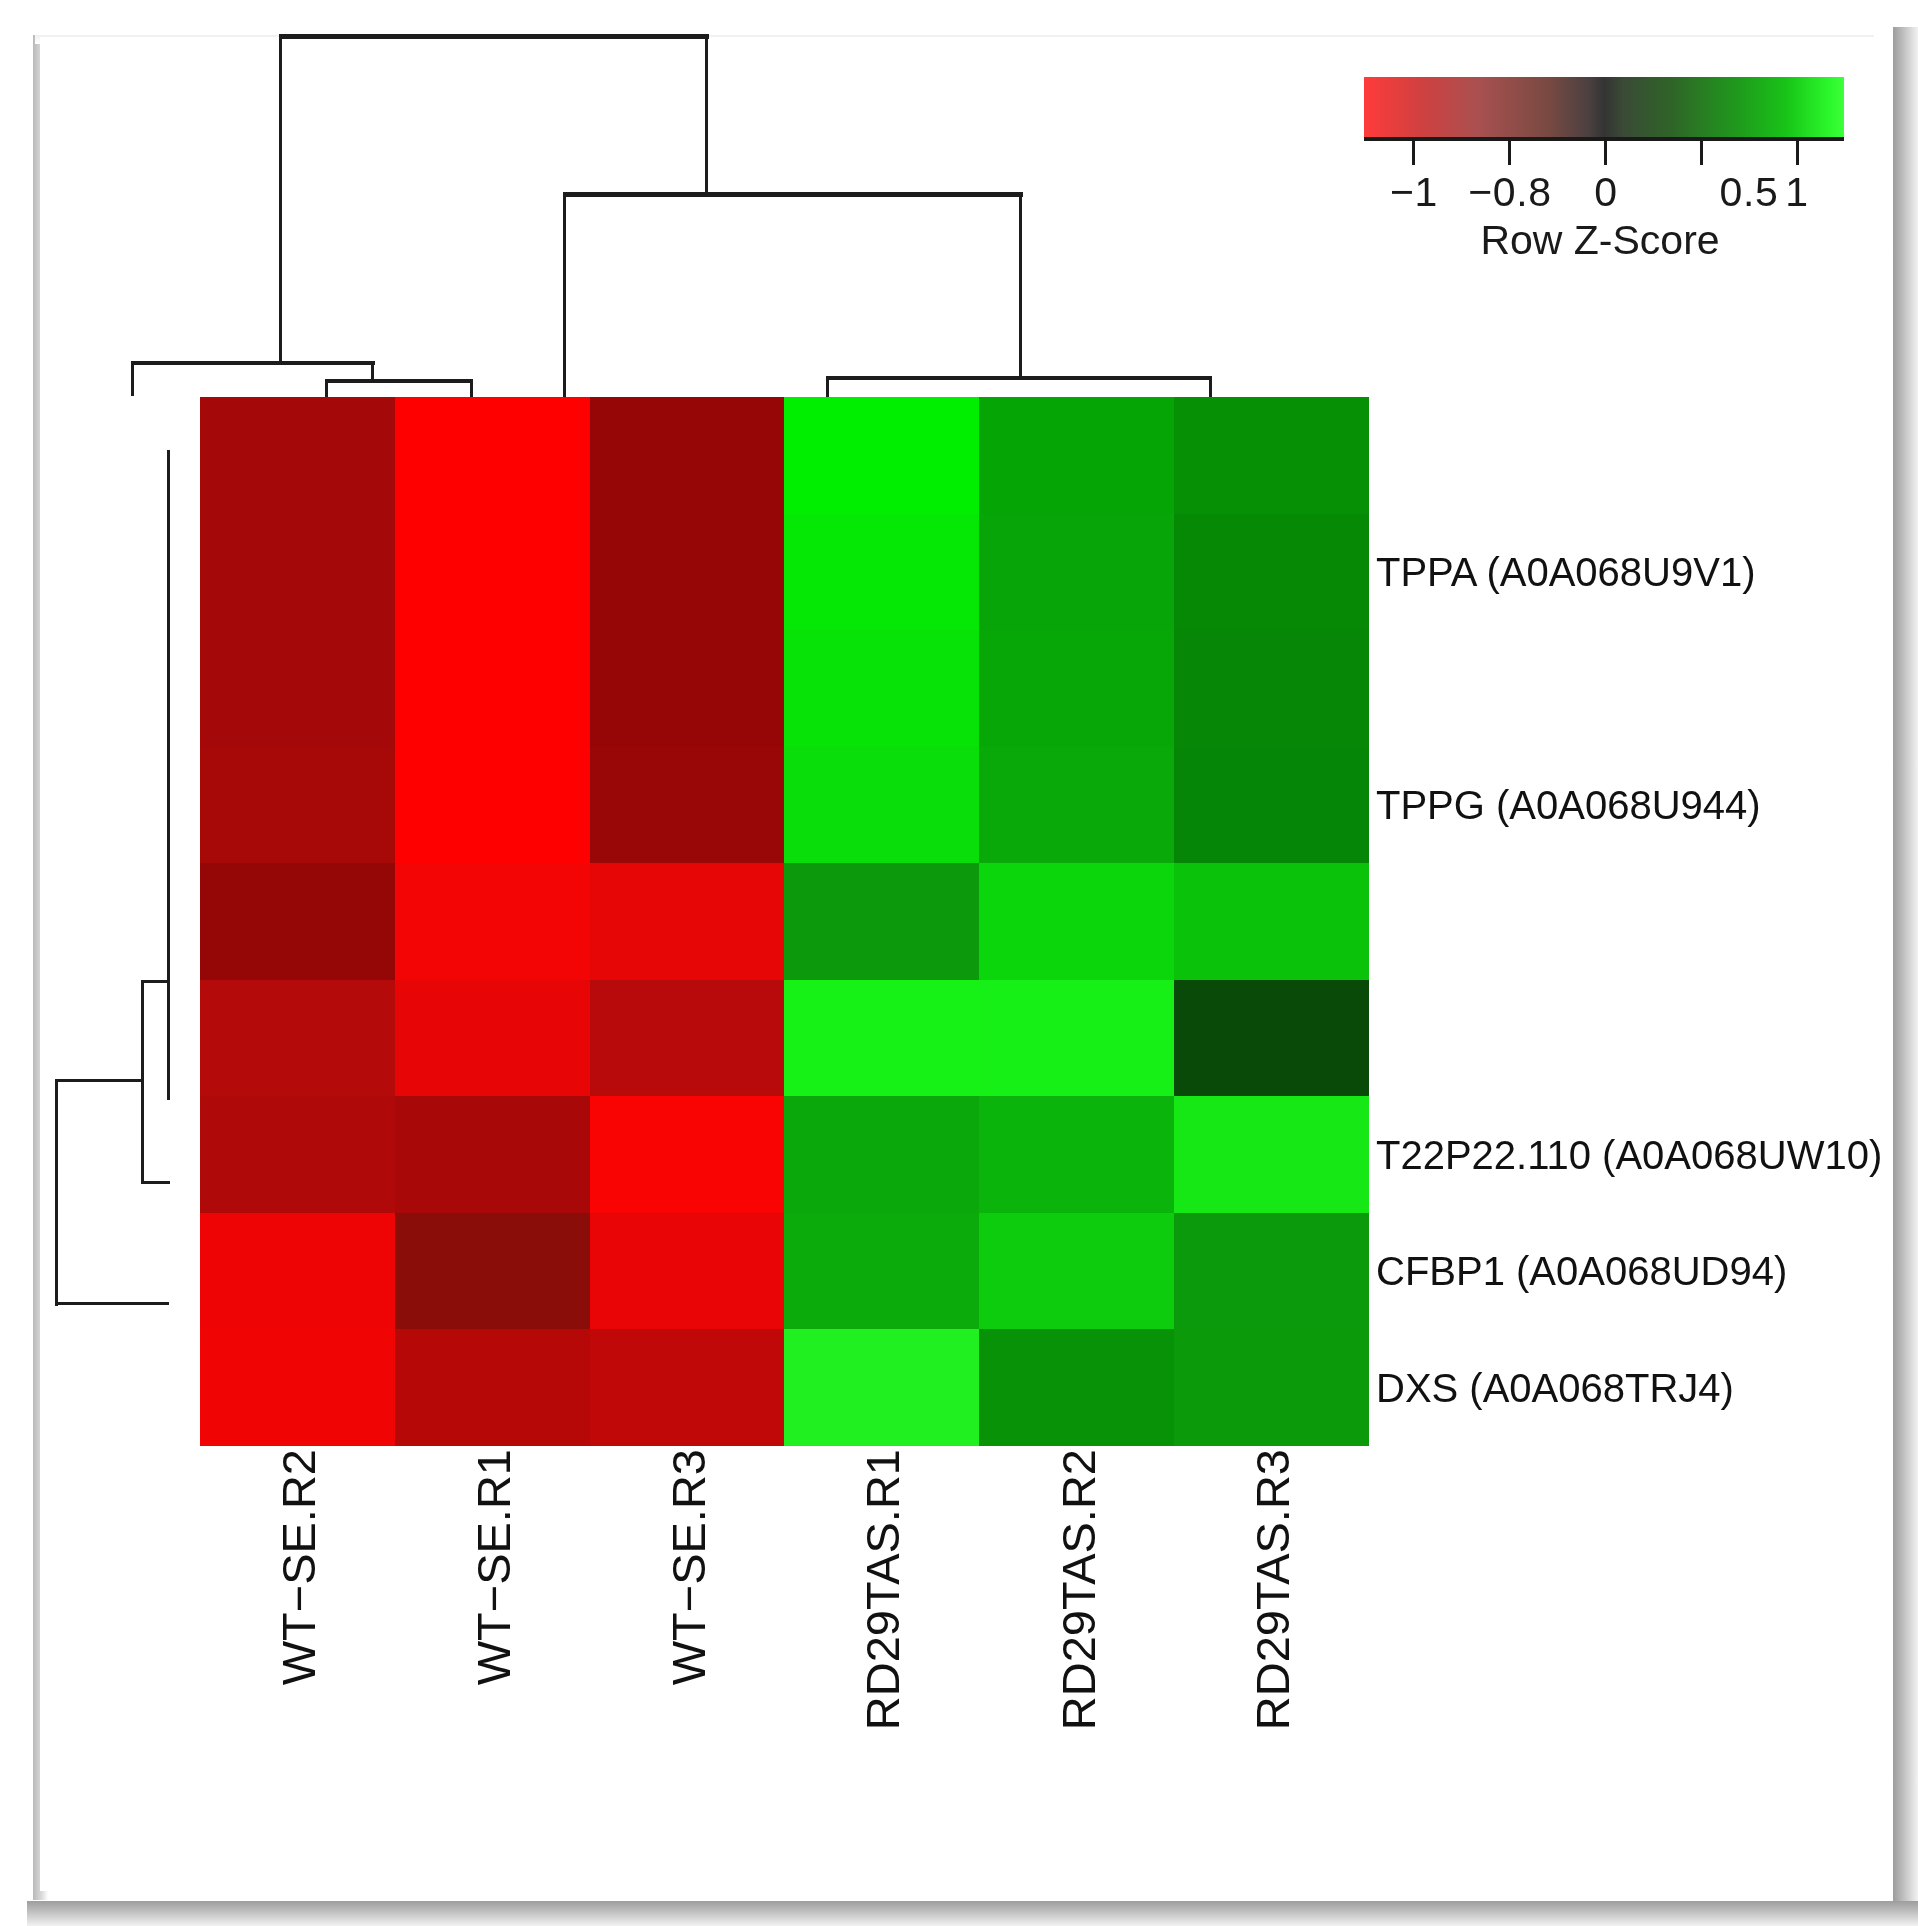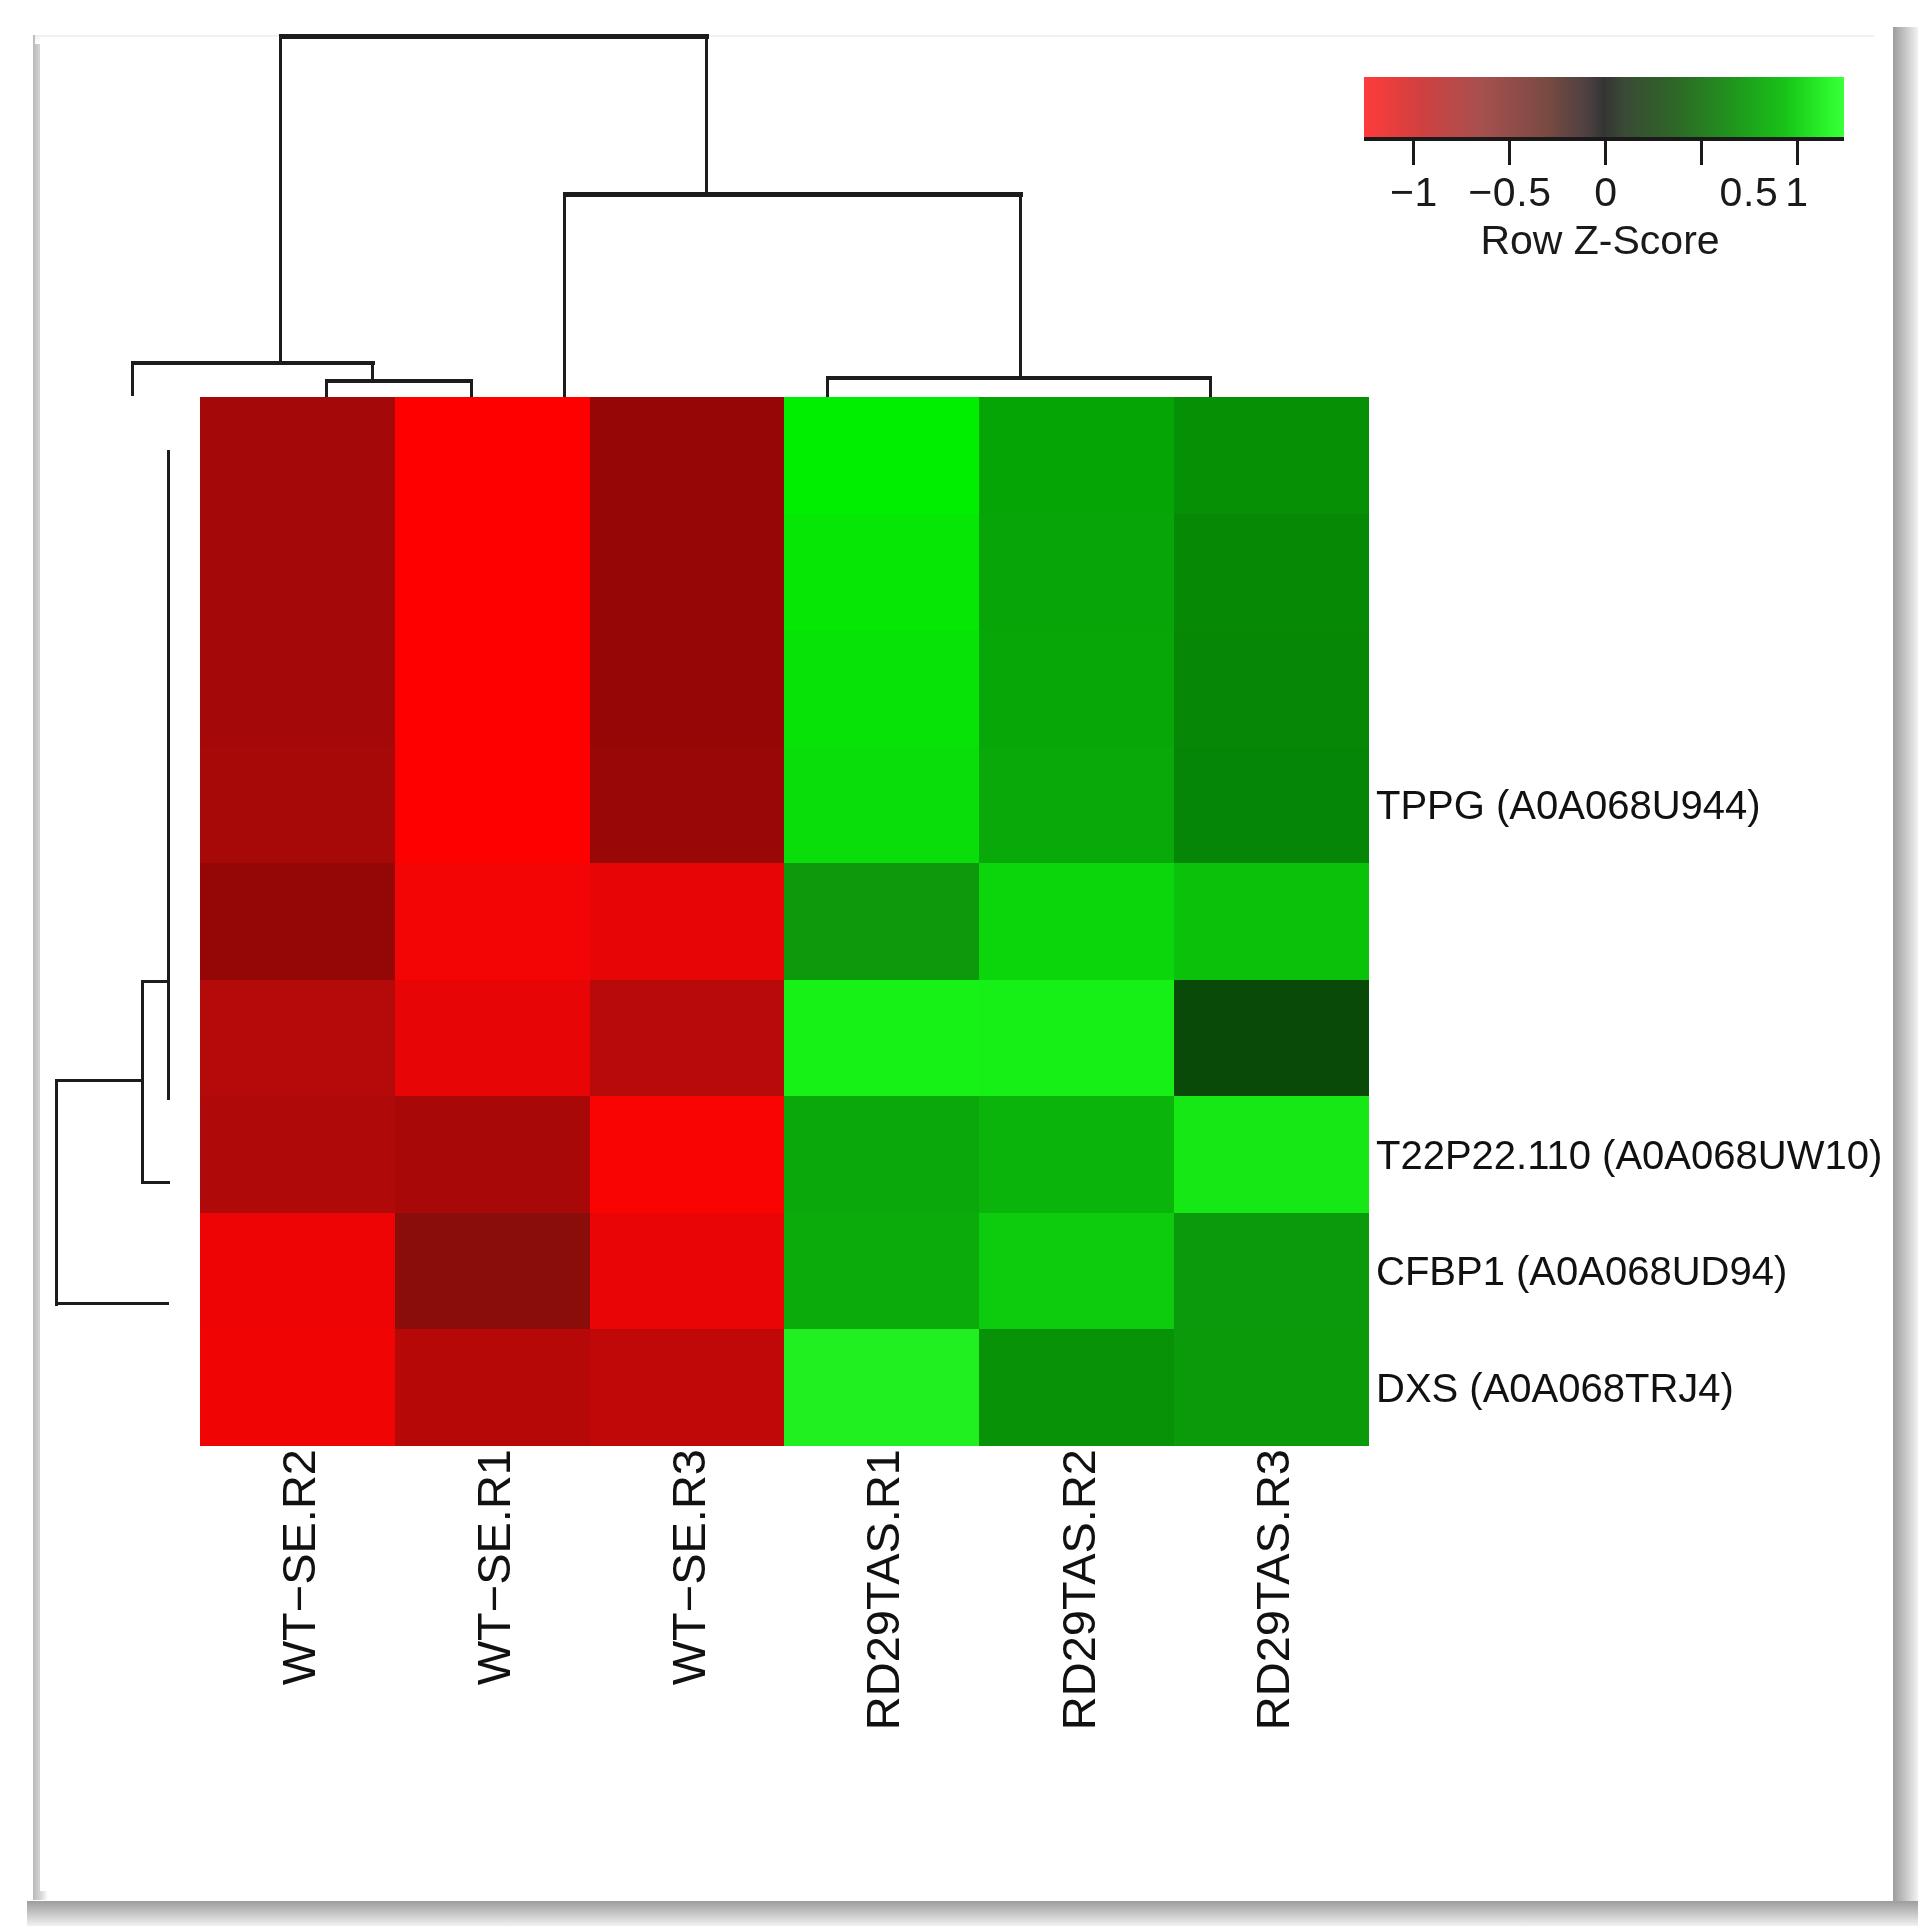--- a/index.html
+++ b/index.html
@@ -202,21 +202,21 @@
       <div id="key-gradient-bar" style="background: linear-gradient(to right, rgb(255, 59, 59) 0%, rgb(208, 64, 64) 12%, rgb(168, 80, 80) 24%, rgb(122, 74, 66) 38%, rgb(74, 64, 64) 47%, rgb(52, 52, 52) 50%, rgb(58, 74, 54) 54%, rgb(47, 100, 40) 64%, rgb(31, 154, 28) 78%, rgb(24, 196, 24) 88%, rgb(44, 248, 44) 97%, rgb(59, 255, 59) 100%);"></div>
       <div id="key-axis-line"></div>
 
       <div class="key-tick" style="left:65px;"></div>
       <div class="key-tick" style="left:161px;"></div>
       <div class="key-tick" style="left:257px;"></div>
       <div class="key-tick" style="left:353px;"></div>
       <div class="key-tick" style="left:449px;"></div>
 
       <div class="key-tick-label" style="left:67px;">−1</div>
-      <div class="key-tick-label" style="left:163px;">−0.5</div>
+      <div class="key-tick-label" style="left:163px;">−0.8</div>
       <div class="key-tick-label" style="left:259px;">0</div>
       <div class="key-tick-label" style="left:354px;margin-left:48px;">0.5</div>
       <div class="key-tick-label" style="left:450px;">1</div>
 
       <div id="key-title">Row Z-Score</div>
     </div>
 
     <div id="col-dendrogram">
 
       <div class="dendro-seg" style="left:239px; top:-2.7px; width:430px; height:4.7px;"></div>
@@ -306,20 +306,21 @@
         <div class="heat-cell" style="background: rgb(11, 154, 11);"></div>
         <div class="heat-cell" style="background: rgb(241, 4, 4);"></div>
         <div class="heat-cell" style="background: rgb(183, 8, 8);"></div>
         <div class="heat-cell" style="background: rgb(192, 8, 8);"></div>
         <div class="heat-cell" style="background: rgb(32, 240, 32);"></div>
         <div class="heat-cell" style="background: rgb(7, 146, 7);"></div>
         <div class="heat-cell" style="background: rgb(10, 154, 10);"></div>
       </div>
 
     <div id="row-labels">
+      <div class="row-label" style="top:117px;">TPPA (A0A068U9V1)</div>
       <div class="row-label" style="top:350px;">TPPG (A0A068U944)</div>
       <div class="row-label" style="top:700px;">T22P22.110 (A0A068UW10)</div>
       <div class="row-label" style="top:816px;">CFBP1 (A0A068UD94)</div>
       <div class="row-label" style="top:933px;">DXS (A0A068TRJ4)</div>
     </div>
 
     <div id="col-labels">
       <div class="col-label-slot" style="left:0px;">
         <span class="col-label-text">WT−SE.R2</span>
       </div>

